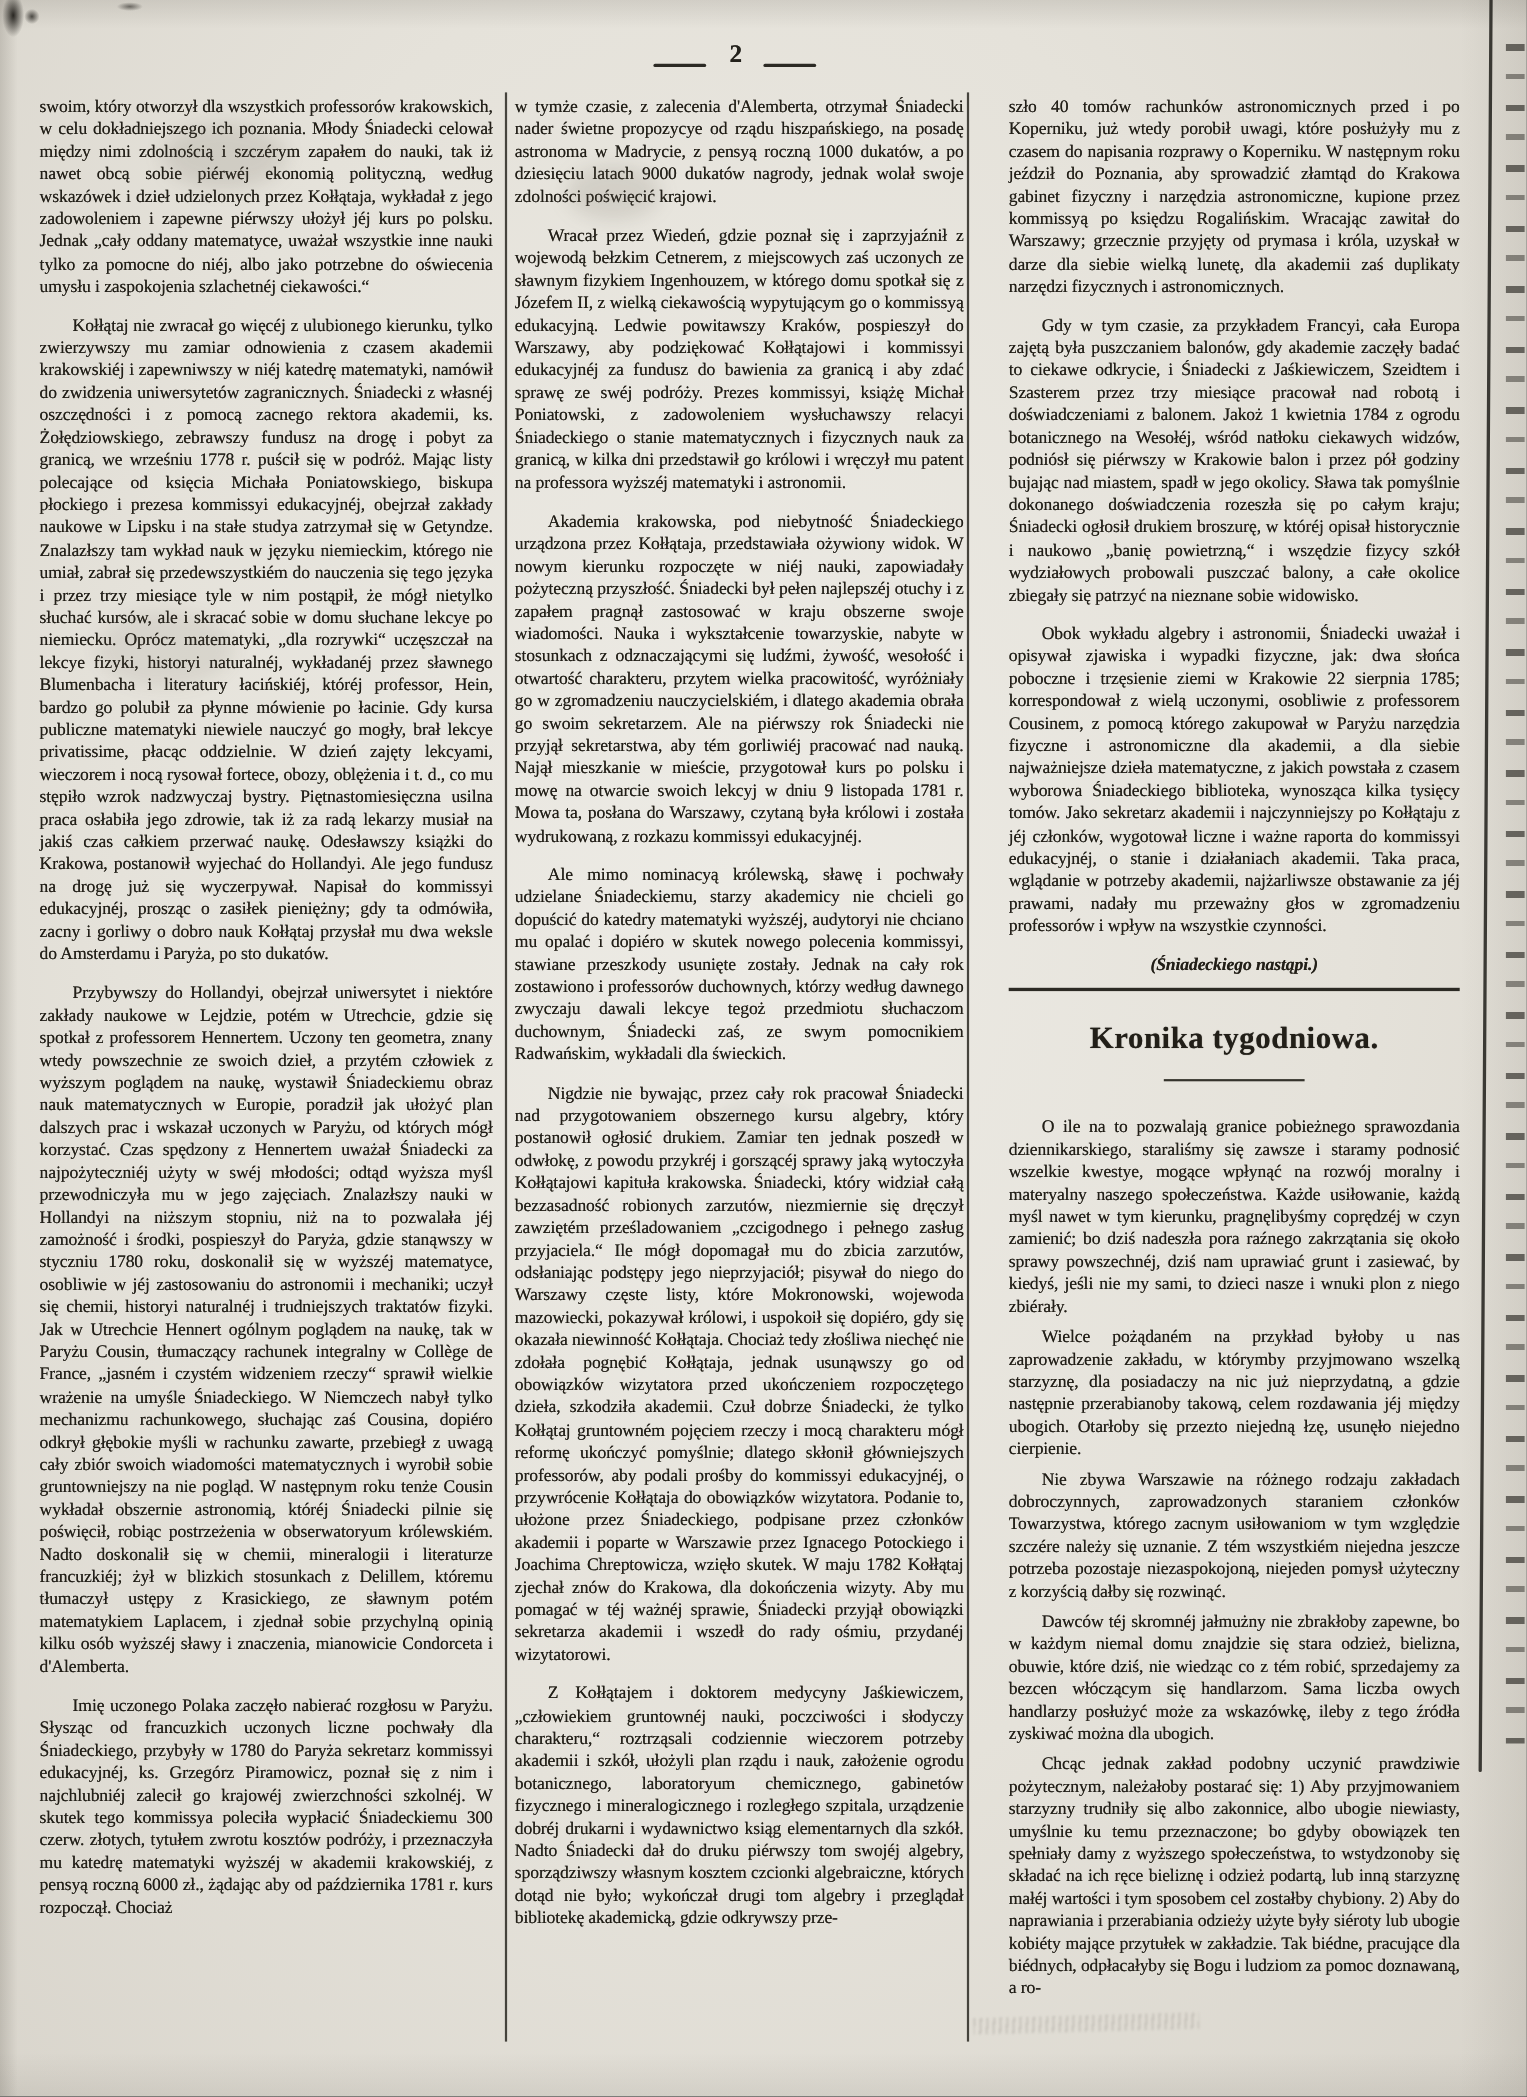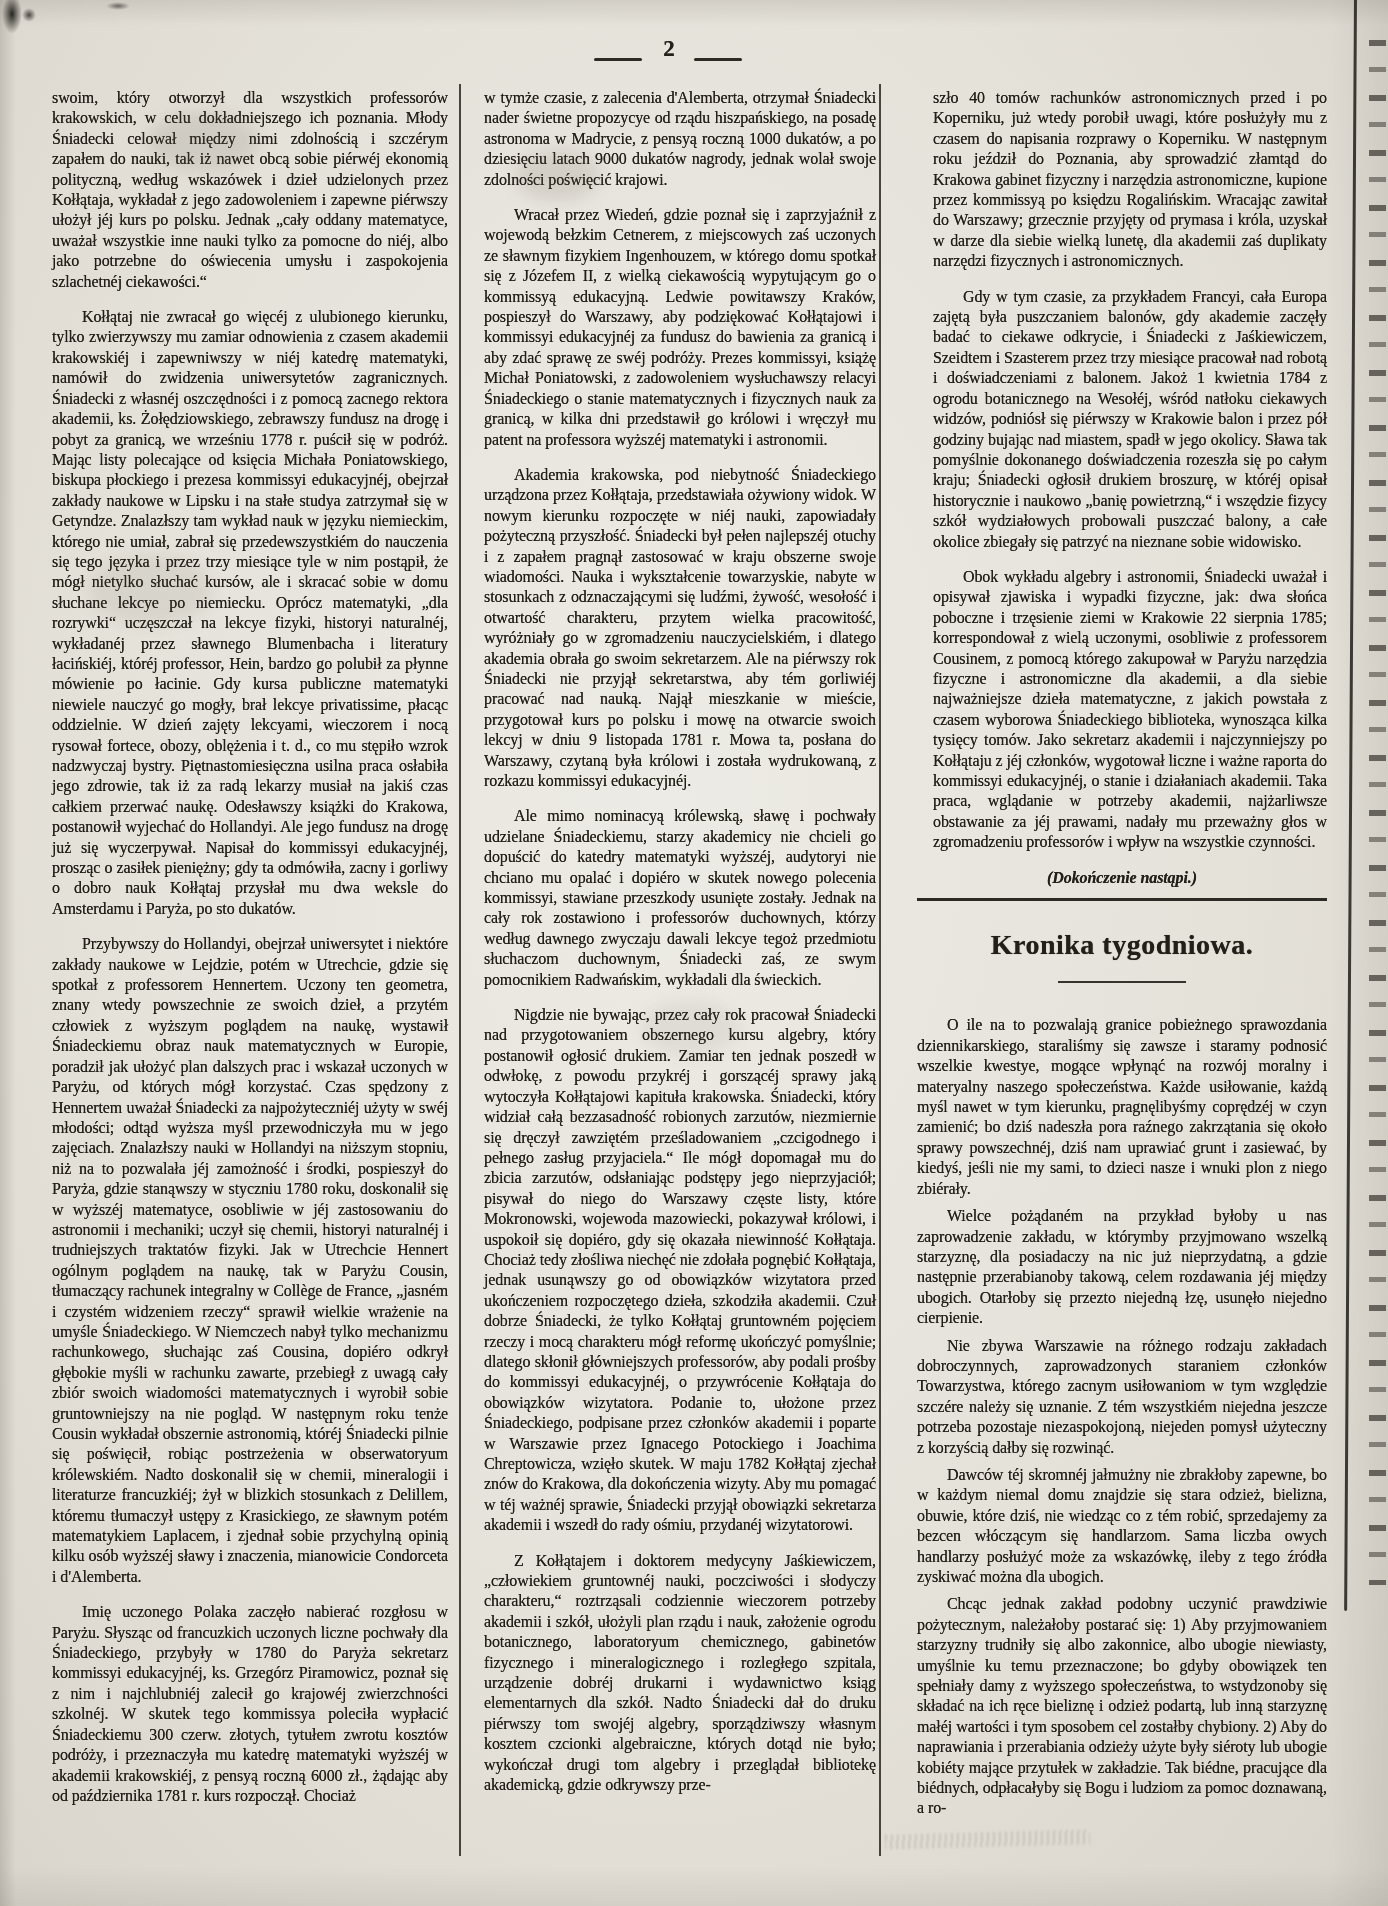--- a/index.html
+++ b/index.html
@@ -27,21 +27,21 @@
   .hdash.l{left:594px;} .hdash.r{left:694px;}
   
   .col{
     position:absolute;top:88px;width:412px;
     text-align:justify;
     font-size:16px;line-height:20.4px;
     letter-spacing:-0.1px;
     color:#221f18;
     text-shadow:0 0 0.5px rgba(34,31,24,.85);
   }
-  .col p{margin:0 0 15px 16px;text-indent:30px;}
+  .col p{margin:0 0 15px 0;text-indent:30px;}
   .col p.cont{text-indent:0;}
   .col p.kp{margin:0 0 7px 0;}
   .note{
     text-indent:0 !important;text-align:center;
     font-style:italic;font-weight:bold;
     margin:4px 0 10px 0 !important;
   }
   .rule-h{height:3px;background:#2c2a24;margin:10px 0 34px 0;}
   .section-title{
     margin:0 0 26px 0;text-align:center;
@@ -107,21 +107,21 @@
     <p>Akademia krakowska, pod niebytność Śniadeckiego urządzona przez Kołłątaja, przedstawiała ożywiony widok. W nowym kierunku rozpoczęte w niéj nauki, zapowiadały pożyteczną przyszłość. Śniadecki był pełen najlepszéj otuchy i z zapałem pragnął zastosować w kraju obszerne swoje wiadomości. Nauka i wykształcenie towarzyskie, nabyte w stosunkach z odznaczającymi się ludźmi, żywość, wesołość i otwartość charakteru, przytem wielka pracowitość, wyróżniały go w zgromadzeniu nauczycielskiém, i dlatego akademia obrała go swoim sekretarzem. Ale na piérwszy rok Śniadecki nie przyjął sekretarstwa, aby tém gorliwiéj pracować nad nauką. Najął mieszkanie w mieście, przygotował kurs po polsku i mowę na otwarcie swoich lekcyj w dniu 9 listopada 1781 r. Mowa ta, posłana do Warszawy, czytaną była królowi i została wydrukowaną, z rozkazu kommissyi edukacyjnéj.</p>
     <p>Ale mimo nominacyą królewską, sławę i pochwały udzielane Śniadeckiemu, starzy akademicy nie chcieli go dopuścić do katedry matematyki wyższéj, audytoryi nie chciano mu opalać i dopiéro w skutek nowego polecenia kommissyi, stawiane przeszkody usunięte zostały. Jednak na cały rok zostawiono i professorów duchownych, którzy według dawnego zwyczaju dawali lekcye tegoż przedmiotu słuchaczom duchownym, Śniadecki zaś, ze swym pomocnikiem Radwańskim, wykładali dla świeckich.</p>
     <p>Nigdzie nie bywając, przez cały rok pracował Śniadecki nad przygotowaniem obszernego kursu algebry, który postanowił ogłosić drukiem. Zamiar ten jednak poszedł w odwłokę, z powodu przykréj i gorszącéj sprawy jaką wytoczyła Kołłątajowi kapituła krakowska. Śniadecki, który widział całą bezzasadność robionych zarzutów, niezmiernie się dręczył zawziętém prześladowaniem „czcigodnego i pełnego zasług przyjaciela.“ Ile mógł dopomagał mu do zbicia zarzutów, odsłaniając podstępy jego nieprzyjaciół; pisywał do niego do Warszawy częste listy, które Mokronowski, wojewoda mazowiecki, pokazywał królowi, i uspokoił się dopiéro, gdy się okazała niewinność Kołłątaja. Chociaż tedy złośliwa niechęć nie zdołała pognębić Kołłątaja, jednak usunąwszy go od obowiązków wizytatora przed ukończeniem rozpoczętego dzieła, szkodziła akademii. Czuł dobrze Śniadecki, że tylko Kołłątaj gruntowném pojęciem rzeczy i mocą charakteru mógł reformę ukończyć pomyślnie; dlatego skłonił główniejszych professorów, aby podali prośby do kommissyi edukacyjnéj, o przywrócenie Kołłątaja do obowiązków wizytatora. Podanie to, ułożone przez Śniadeckiego, podpisane przez członków akademii i poparte w Warszawie przez Ignacego Potockiego i Joachima Chreptowicza, wzięło skutek. W maju 1782 Kołłątaj zjechał znów do Krakowa, dla dokończenia wizyty. Aby mu pomagać w téj ważnéj sprawie, Śniadecki przyjął obowiązki sekretarza akademii i wszedł do rady ośmiu, przydanéj wizytatorowi.</p>
     <p>Z Kołłątajem i doktorem medycyny Jaśkiewiczem, „człowiekiem gruntownéj nauki, poczciwości i słodyczy charakteru,“ roztrząsali codziennie wieczorem potrzeby akademii i szkół, ułożyli plan rządu i nauk, założenie ogrodu botanicznego, laboratoryum chemicznego, gabinetów fizycznego i mineralogicznego i rozległego szpitala, urządzenie dobréj drukarni i wydawnictwo ksiąg elementarnych dla szkół. Nadto Śniadecki dał do druku piérwszy tom swojéj algebry, sporządziwszy własnym kosztem czcionki algebraiczne, których dotąd nie było; wykończał drugi tom algebry i przeglądał bibliotekę akademicką, gdzie odkrywszy prze-</p>
   </div>
 
   <div class="col" style="left:917px;width:410px">
     <p class="cont">szło 40 tomów rachunków astronomicznych przed i po Koperniku, już wtedy porobił uwagi, które posłużyły mu z czasem do napisania rozprawy o Koperniku. W następnym roku jeździł do Poznania, aby sprowadzić złamtąd do Krakowa gabinet fizyczny i narzędzia astronomiczne, kupione przez kommissyą po księdzu Rogalińskim. Wracając zawitał do Warszawy; grzecznie przyjęty od prymasa i króla, uzyskał w darze dla siebie wielką lunetę, dla akademii zaś duplikaty narzędzi fizycznych i astronomicznych.</p>
     <p>Gdy w tym czasie, za przykładem Francyi, cała Europa zajętą była puszczaniem balonów, gdy akademie zaczęły badać to ciekawe odkrycie, i Śniadecki z Jaśkiewiczem, Szeidtem i Szasterem przez trzy miesiące pracował nad robotą i doświadczeniami z balonem. Jakoż 1 kwietnia 1784 z ogrodu botanicznego na Wesołéj, wśród natłoku ciekawych widzów, podniósł się piérwszy w Krakowie balon i przez pół godziny bujając nad miastem, spadł w jego okolicy. Sława tak pomyślnie dokonanego doświadczenia rozeszła się po całym kraju; Śniadecki ogłosił drukiem broszurę, w któréj opisał historycznie i naukowo „banię powietrzną,“ i wszędzie fizycy szkół wydziałowych probowali puszczać balony, a całe okolice zbiegały się patrzyć na nieznane sobie widowisko.</p>
     <p>Obok wykładu algebry i astronomii, Śniadecki uważał i opisywał zjawiska i wypadki fizyczne, jak: dwa słońca poboczne i trzęsienie ziemi w Krakowie 22 sierpnia 1785; korrespondował z wielą uczonymi, osobliwie z professorem Cousinem, z pomocą którego zakupował w Paryżu narzędzia fizyczne i astronomiczne dla akademii, a dla siebie najważniejsze dzieła matematyczne, z jakich powstała z czasem wyborowa Śniadeckiego biblioteka, wynosząca kilka tysięcy tomów. Jako sekretarz akademii i najczynniejszy po Kołłątaju z jéj członków, wygotował liczne i ważne raporta do kommissyi edukacyjnéj, o stanie i działaniach akademii. Taka praca, wglądanie w potrzeby akademii, najżarliwsze obstawanie za jéj prawami, nadały mu przeważny głos w zgromadzeniu professorów i wpływ na wszystkie czynności.</p>
-    <p class="note">(Dokończenie nastąpi.)</p>
+    <p class="note">(Śniadeckiego nastąpi.)</p>
     <div class="rule-h"></div>
     <h1 class="section-title">Kronika tygodniowa.</h1>
     <div class="rule-short"></div>
     <p class="kp">O ile na to pozwalają granice pobieżnego sprawozdania dziennikarskiego, staraliśmy się zawsze i staramy podnosić wszelkie kwestye, mogące wpłynąć na rozwój moralny i materyalny naszego społeczeństwa. Każde usiłowanie, każdą myśl nawet w tym kierunku, pragnęlibyśmy coprędzéj w czyn zamienić; bo dziś nadeszła pora raźnego zakrzątania się około sprawy powszechnéj, dziś nam uprawiać grunt i zasiewać, by kiedyś, jeśli nie my sami, to dzieci nasze i wnuki plon z niego zbiérały.</p>
     <p class="kp">Wielce pożądaném na przykład byłoby u nas zaprowadzenie zakładu, w którymby przyjmowano wszelką starzyznę, dla posiadaczy na nic już nieprzydatną, a gdzie następnie przerabianoby takową, celem rozdawania jéj między ubogich. Otarłoby się przezto niejedną łzę, usunęło niejedno cierpienie.</p>
     <p class="kp">Nie zbywa Warszawie na różnego rodzaju zakładach dobroczynnych, zaprowadzonych staraniem członków Towarzystwa, którego zacnym usiłowaniom w tym względzie szczére należy się uznanie. Z tém wszystkiém niejedna jeszcze potrzeba pozostaje niezaspokojoną, niejeden pomysł użyteczny z korzyścią dałby się rozwinąć.</p>
     <p class="kp">Dawców téj skromnéj jałmużny nie zbrakłoby zapewne, bo w każdym niemal domu znajdzie się stara odzież, bielizna, obuwie, które dziś, nie wiedząc co z tém robić, sprzedajemy za bezcen włóczącym się handlarzom. Sama liczba owych handlarzy posłużyć może za wskazówkę, ileby z tego źródła zyskiwać można dla ubogich.</p>
     <p class="kp">Chcąc jednak zakład podobny uczynić prawdziwie pożytecznym, należałoby postarać się: 1) Aby przyjmowaniem starzyzny trudniły się albo zakonnice, albo ubogie niewiasty, umyślnie ku temu przeznaczone; bo gdyby obowiązek ten spełniały damy z wyższego społeczeństwa, to wstydzonoby się składać na ich ręce bieliznę i odzież podartą, lub inną starzyznę małéj wartości i tym sposobem cel zostałby chybiony. 2) Aby do naprawiania i przerabiania odzieży użyte były siéroty lub ubogie kobiéty mające przytułek w zakładzie. Tak biédne, pracujące dla biédnych, odpłacałyby się Bogu i ludziom za pomoc doznawaną, a ro-</p>
   </div>
 

